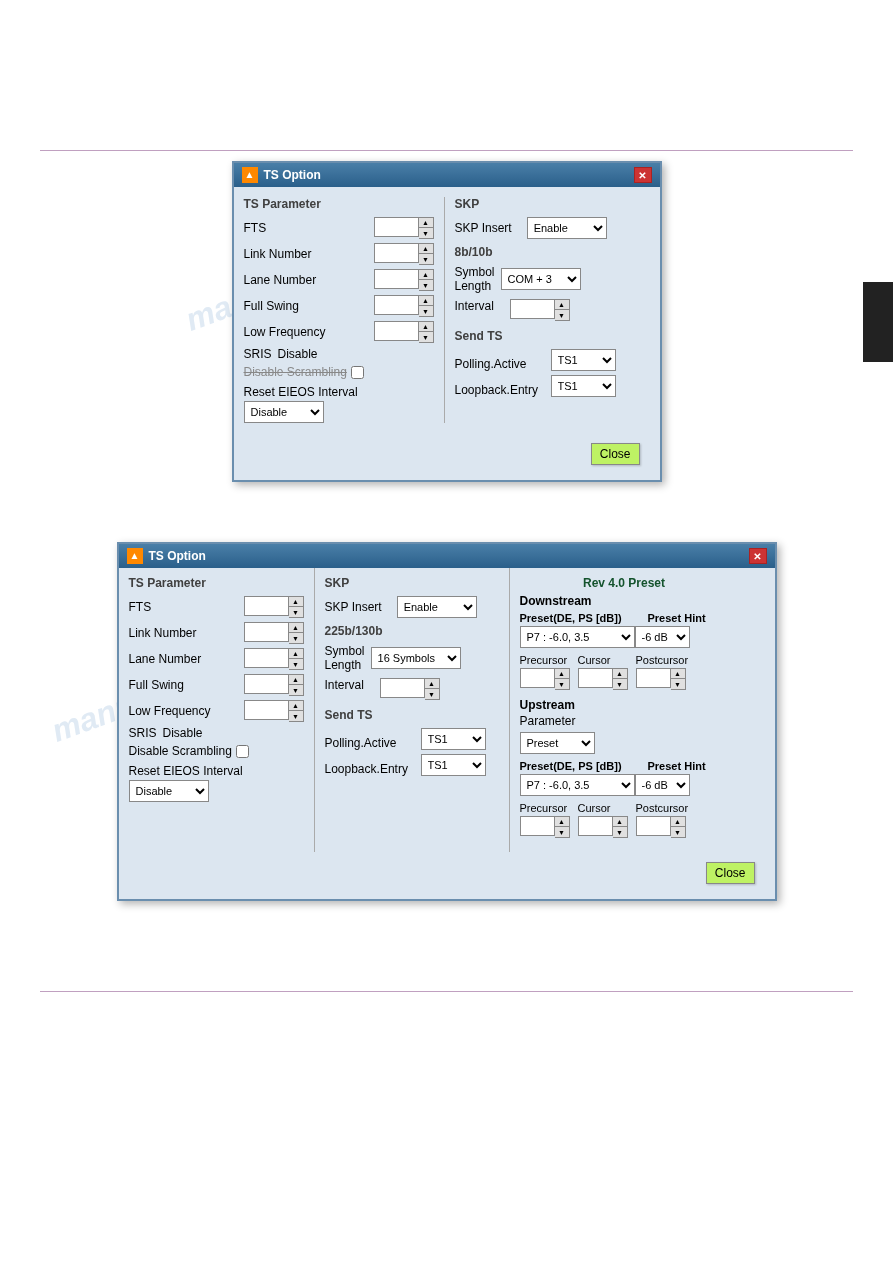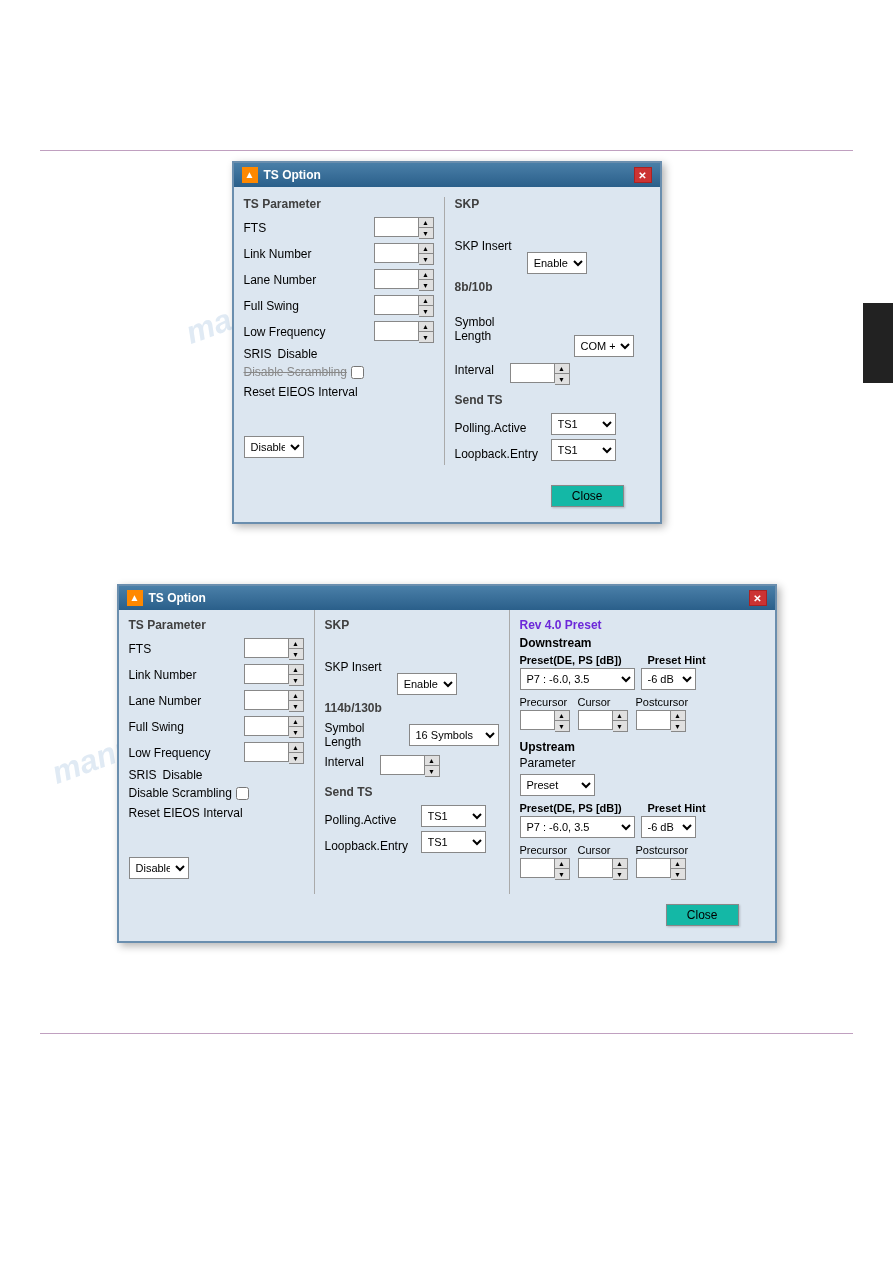--- a/index.html
+++ b/index.html
@@ -156,22 +156,21 @@
     select {
       height: 22px;
       border: 1px solid #888;
       background: #fff;
       font-size: 11px;
       padding: 0 2px;
       cursor: pointer;
     }
 
     .dropdown-wide {
-      width: 60px;
-      margin-top: 35px;
+      width: 80px;
     }
 
     .dropdown-med {
       width: 65px;
     }
 
     .checkbox-row {
       display: flex;
       align-items: center;
       gap: 4px;
@@ -186,26 +185,26 @@
       text-decoration: line-through;
       color: #888;
     }
 
     .static-text {
       font-size: 12px;
       color: #000;
     }
 
     .close-button {
-      background: #14b8a6;
+      background: #bef264;
       border: 1px solid #888;
-      padding: 3px 20px;
+      padding: 3px 8px;
       font-size: 12px;
       cursor: pointer;
-      margin: 5px 26px 10px;
+      margin: 5px 10px 10px;
       float: right;
       box-shadow: 1px 1px 2px rgba(0,0,0,0.2);
     }
 
     .dialog-footer {
       display: flex;
       justify-content: flex-end;
       padding: 5px 10px;
       clear: both;
     }
@@ -277,21 +276,20 @@
     }
 
     .dialog2-col3 {
       min-width: 230px;
       padding: 8px 10px;
       border-left: 1px solid #aaa;
     }
 
     .preset-controls {
       display: flex;
-      gap: 6px;
       align-items: center;
       margin-bottom: 6px;
     }
 
     .cursor-row {
       display: flex;
       gap: 8px;
       align-items: center;
       margin-bottom: 6px;
     }
@@ -360,21 +358,20 @@
       align-items: center;
       gap: 15px;
       margin-bottom: 6px;
     }
 
     .symbol-row {
       display: flex;
       align-items: center;
       gap: 6px;
       margin-bottom: 6px;
-      justify-content: space-between;
     }
 
     .symbol-label {
       font-size: 12px;
     }
 
     .send-ts-row {
       display: flex;
       align-items: flex-end;
       gap: 6px;
@@ -383,21 +380,22 @@
 
     .polling-label {
       min-width: 90px;
       font-size: 12px;
     }
 
     .rev40-title {
       font-size: 12px;
       font-weight: bold;
       margin-bottom: 4px;
-      color: #6d28d9;
+      color: #14532d;
+      text-align: center;
     }
 
     .downstream-label {
       font-size: 12px;
       font-weight: bold;
       margin-bottom: 4px;
     }
 
     .upstream-label {
       font-size: 12px;
@@ -687,21 +685,21 @@
           <div class="section-title">SKP</div>
 
           <div class="skp-row">
             <span class="form-label">SKP Insert</span>
             <select class="dropdown-wide">
               <option>Enable</option>
               <option>Disable</option>
             </select>
           </div>
 
-          <div class="section-title" style="margin-top:4px;">114b/130b</div>
+          <div class="section-title" style="margin-top:4px;">225b/130b</div>
 
           <div class="symbol-row">
             <span class="form-label symbol-label" style="white-space:pre-line;">Symbol
 Length</span>
             <select style="width:90px;">
               <option>16 Symbols</option>
               <option>32 Symbols</option>
             </select>
           </div>
 

